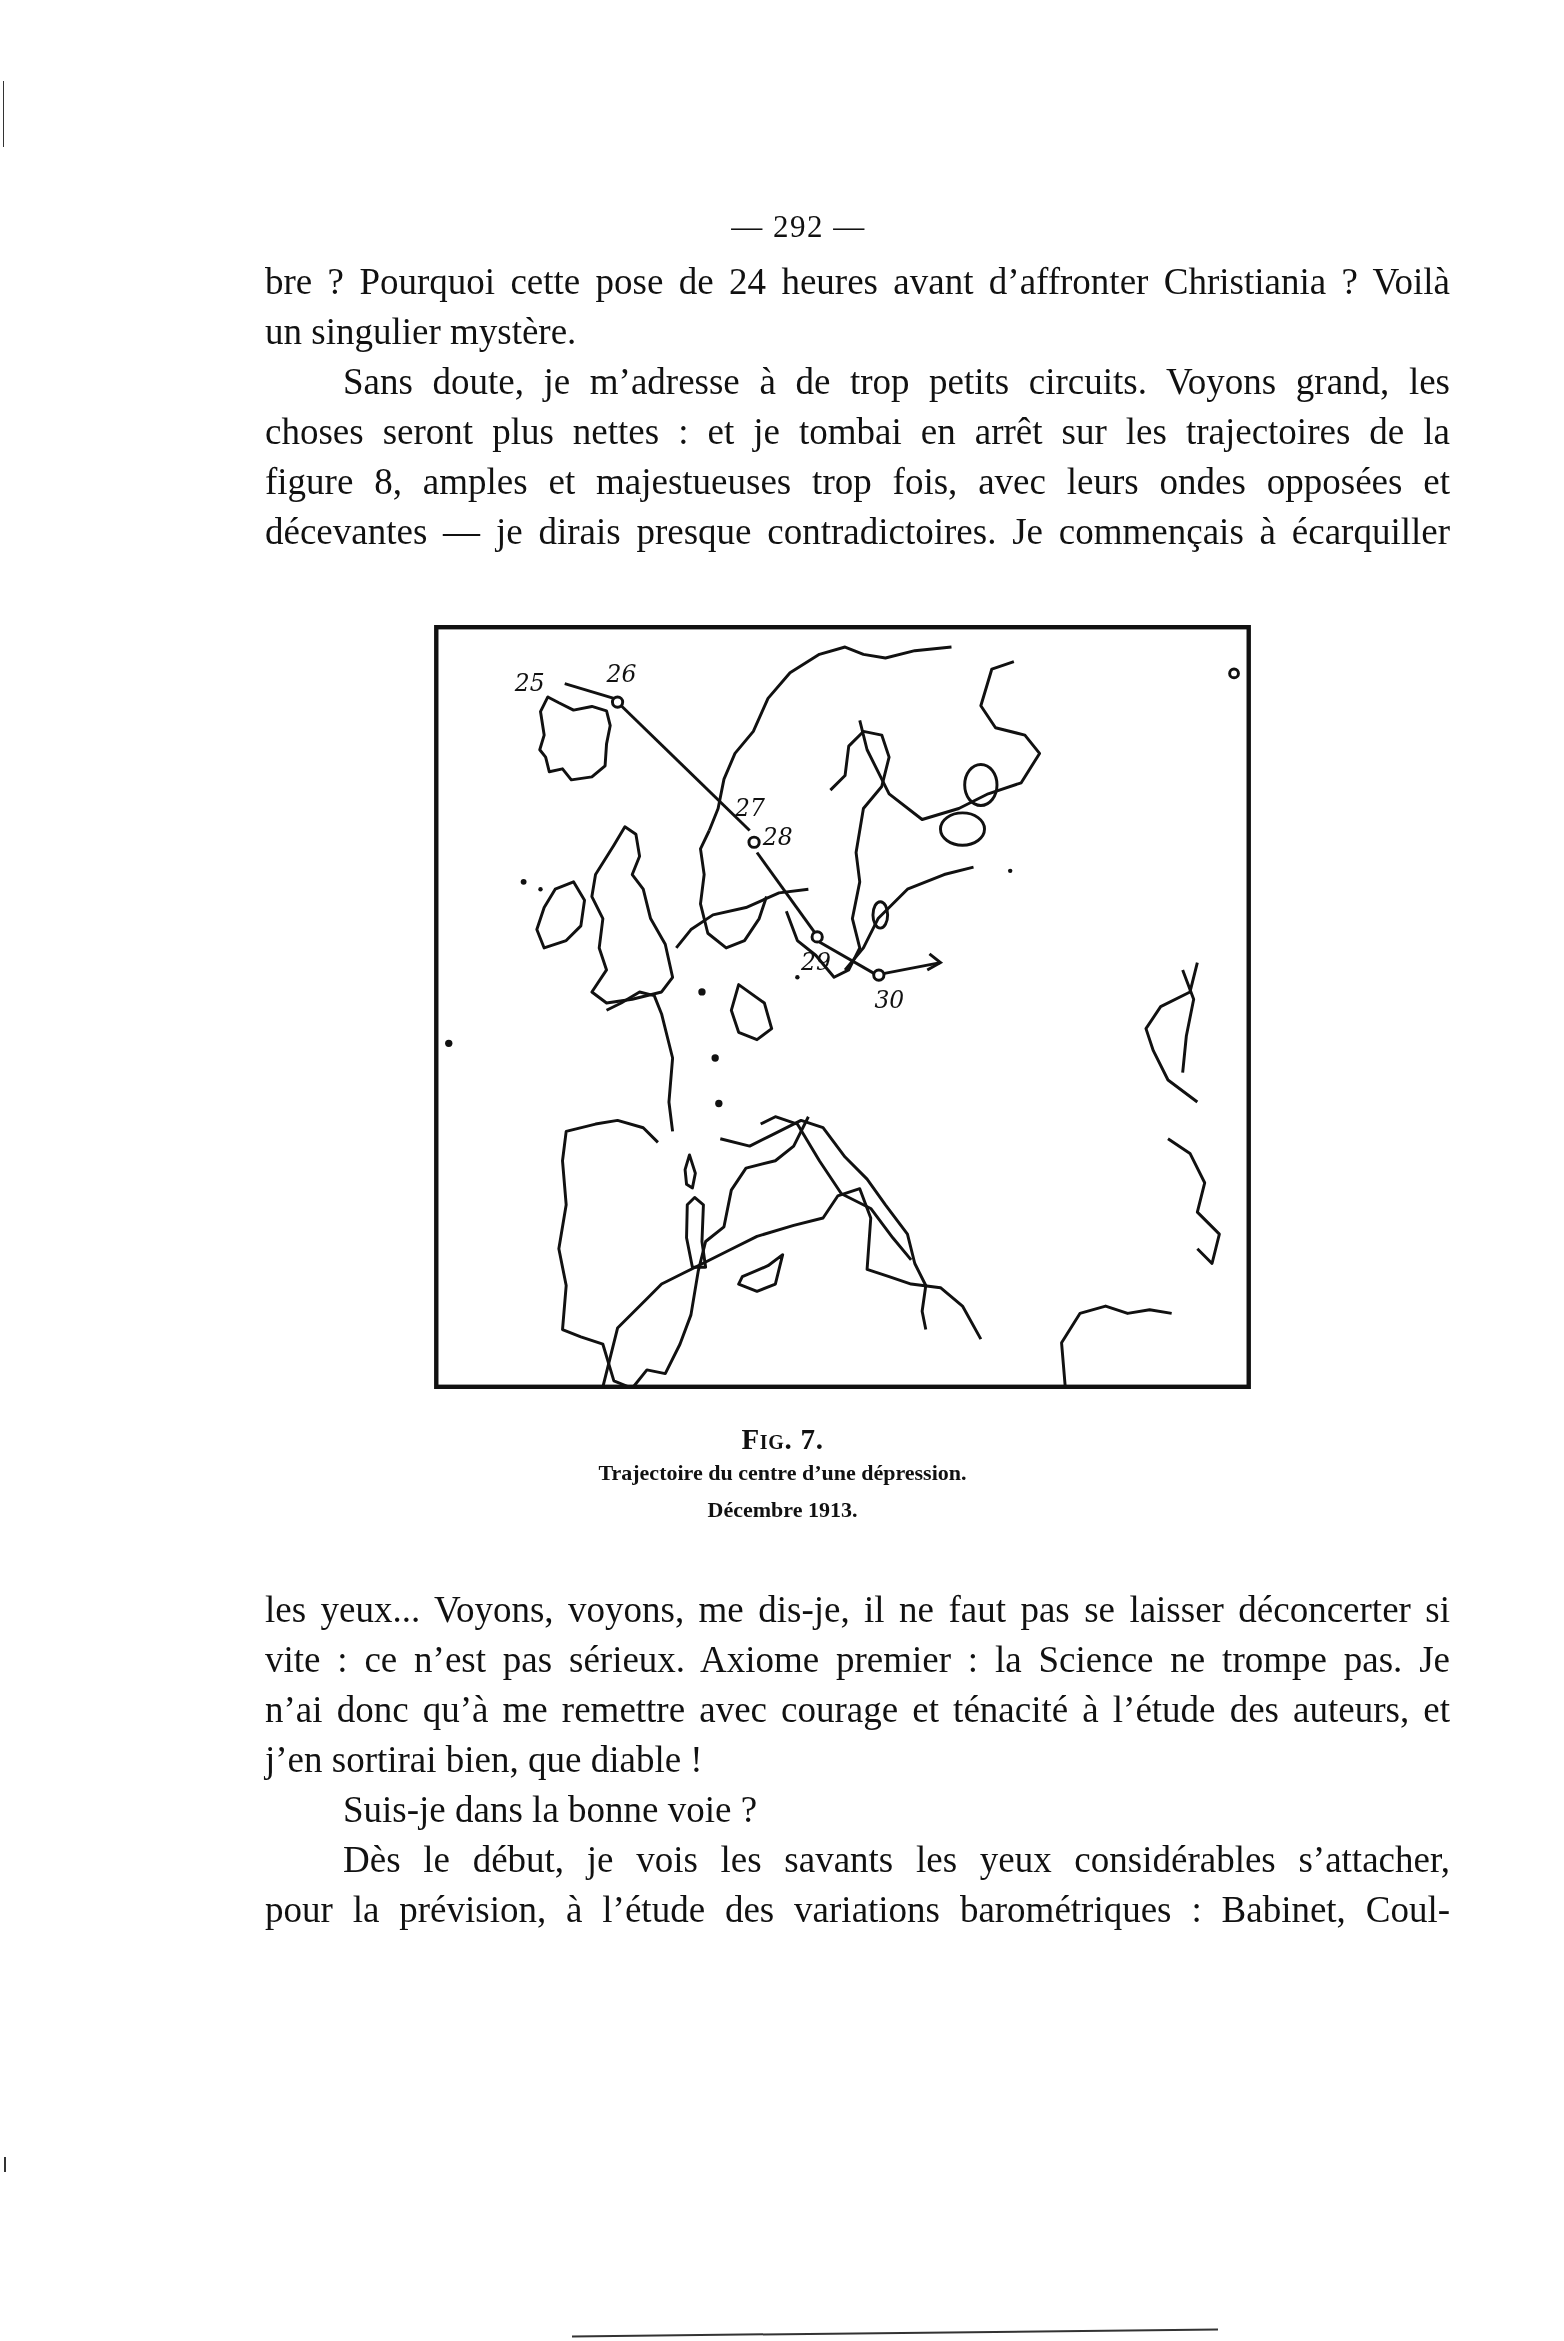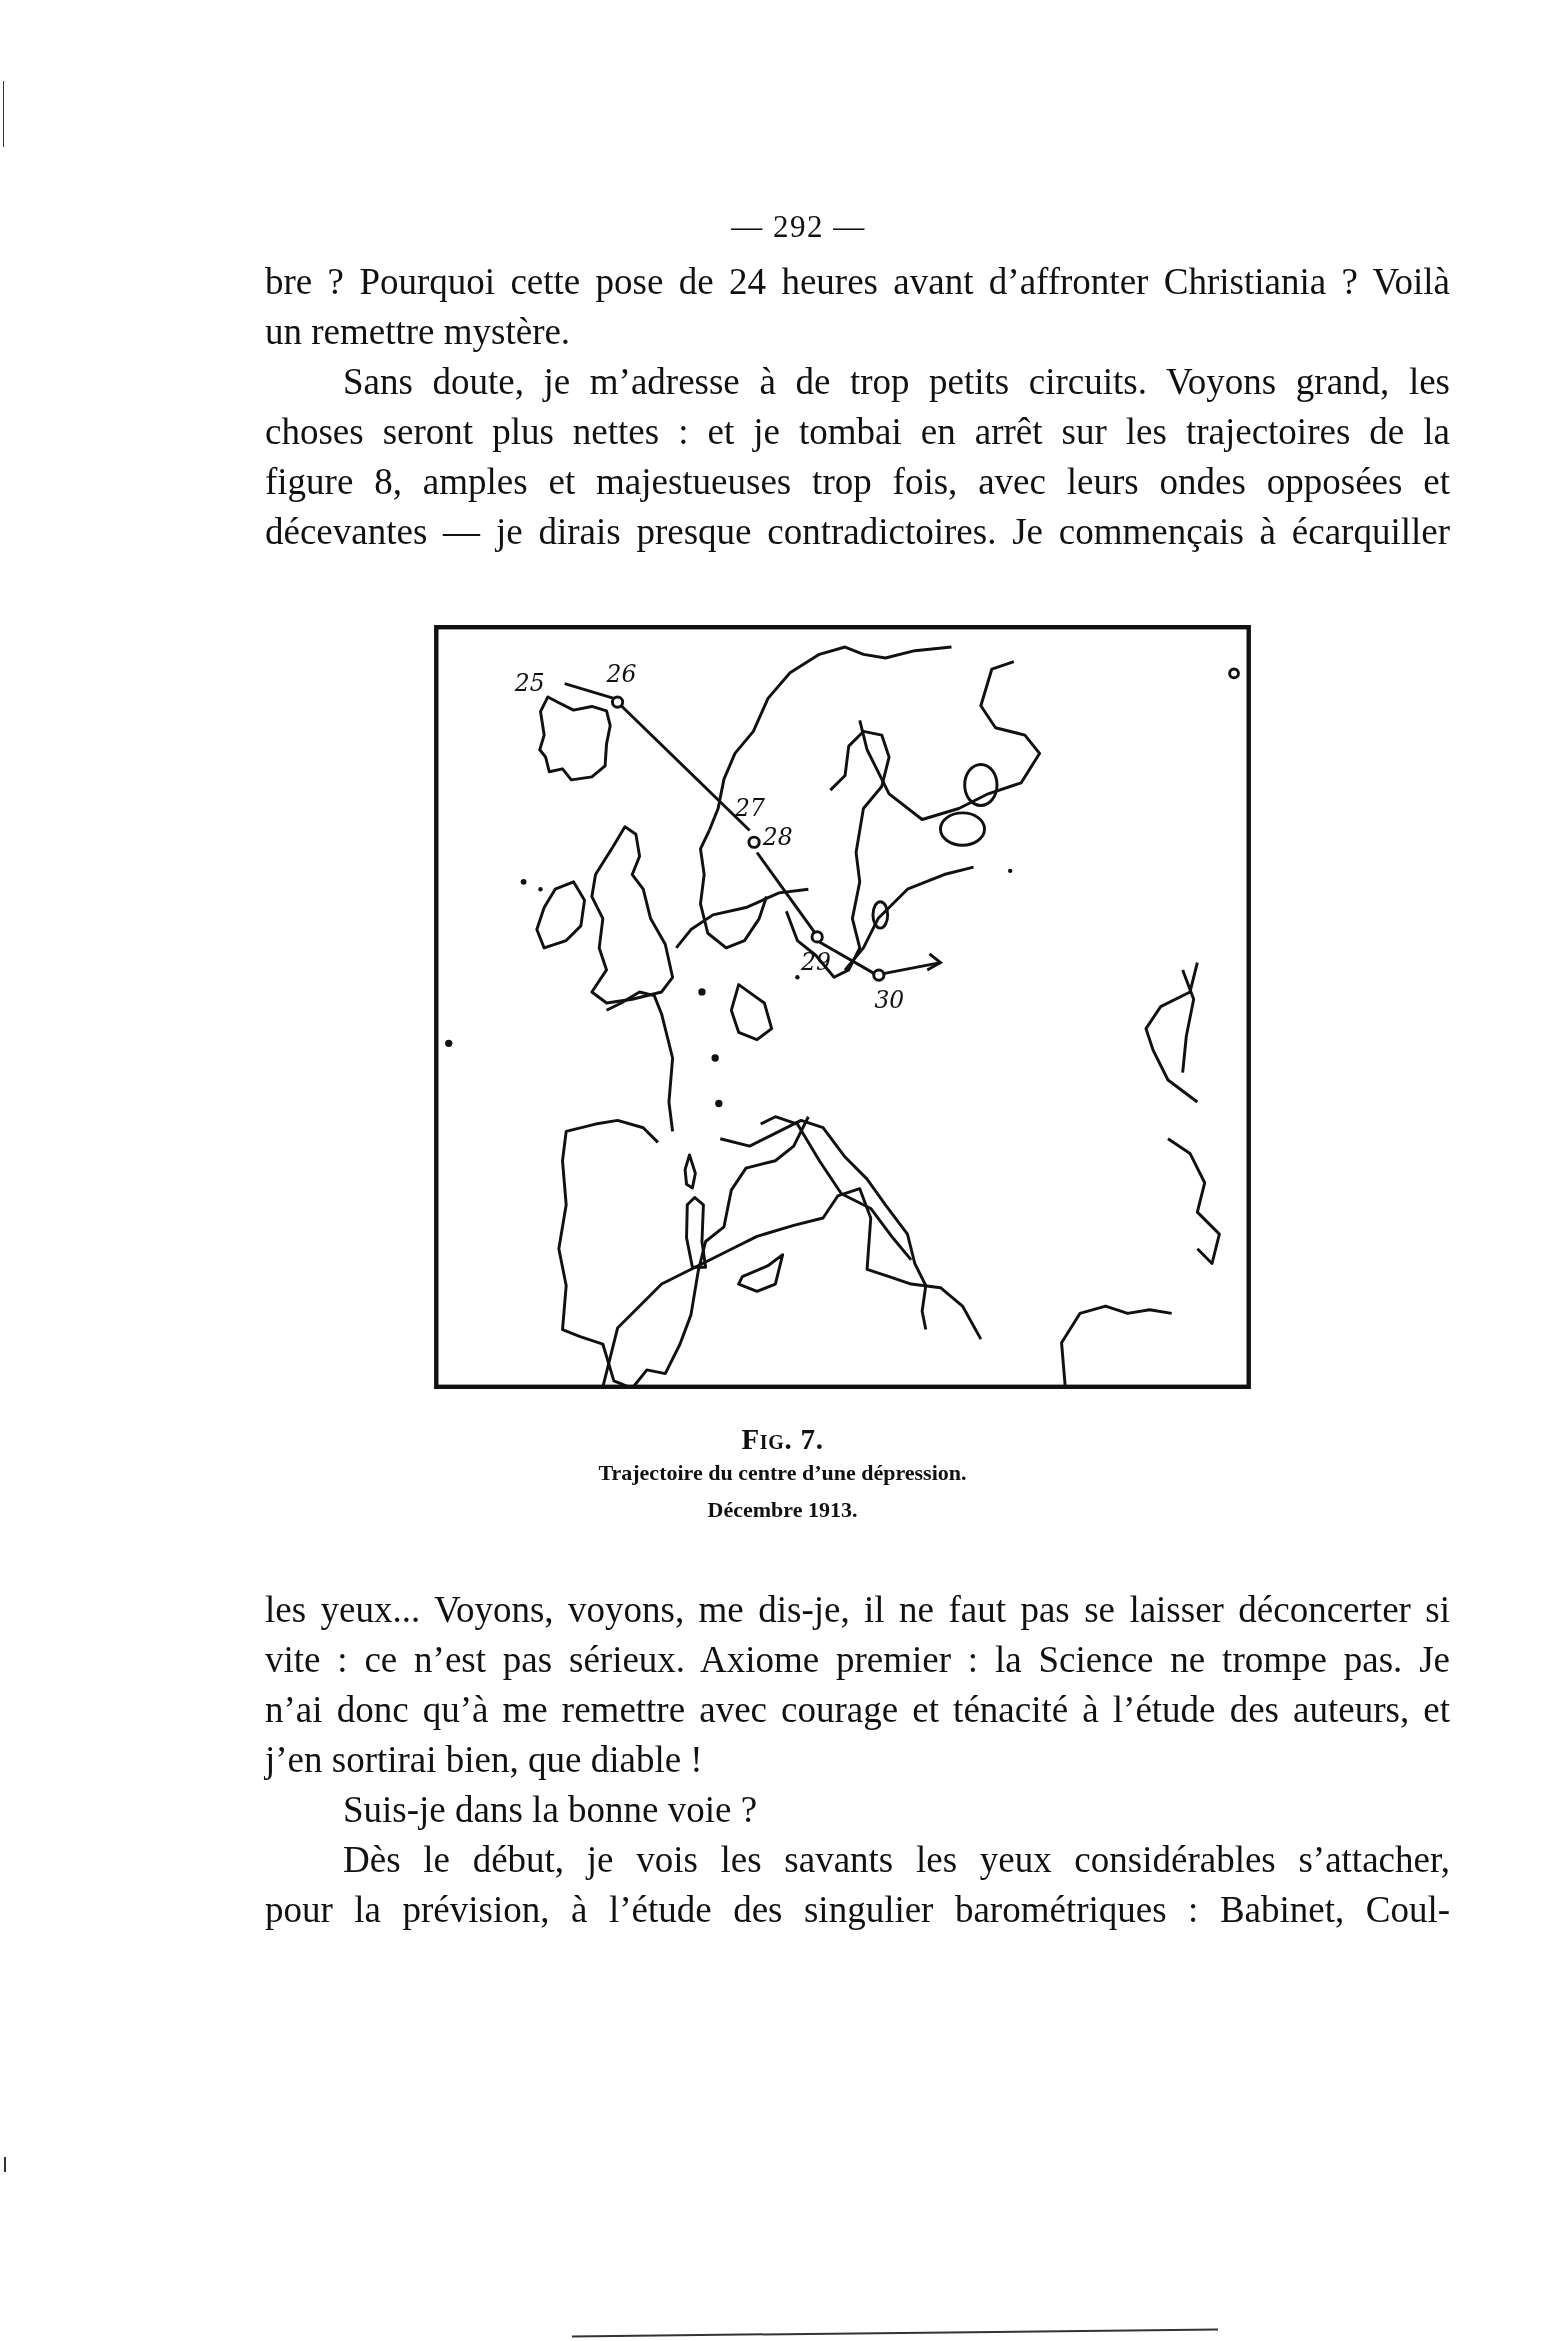--- a/index.html
+++ b/index.html
@@ -33,21 +33,21 @@
   .cap-date { top: 1497px; }
   .scan-mark { position: absolute; background: #333; }
 </style>
 </head>
 <body>
 
 <div class="page-number">— 292 —</div>
 
 <div class="text-block" id="block-top">
   <span class="line">bre ? Pourquoi cette pose de 24 heures avant d’affronter Christiania ? Voilà</span>
-  <span class="line last">un remettre mystère.</span>
+  <span class="line last">un singulier mystère.</span>
   <span class="line indent">Sans doute, je m’adresse à de trop petits circuits. Voyons grand, les</span>
   <span class="line">choses seront plus nettes : et je tombai en arrêt sur les trajectoires de la</span>
   <span class="line">figure 8, amples et majestueuses trop fois, avec leurs ondes opposées et</span>
   <span class="line">décevantes — je dirais presque contradictoires. Je commençais à écarquiller</span>
 </div>
 
 <div class="figure">
   <svg width="817" height="764" viewBox="0 0 1113 1041">
 
     <rect x="3" y="3" width="1107" height="1035" fill="none" stroke="#111" stroke-width="6"></rect>
@@ -138,19 +138,19 @@
 <div class="caption cap-title">Trajectoire du centre d’une dépression.</div>
 <div class="caption cap-date">Décembre 1913.</div>
 
 <div class="text-block" id="block-bottom">
   <span class="line">les yeux... Voyons, voyons, me dis-je, il ne faut pas se laisser déconcerter si</span>
   <span class="line">vite : ce n’est pas sérieux. Axiome premier : la Science ne trompe pas. Je</span>
   <span class="line">n’ai donc qu’à me remettre avec courage et ténacité à l’étude des auteurs, et</span>
   <span class="line last">j’en sortirai bien, que diable !</span>
   <span class="line indent last">Suis-je dans la bonne voie ?</span>
   <span class="line indent">Dès le début, je vois les savants les yeux considérables s’attacher,</span>
-  <span class="line">pour la prévision, à l’étude des singulier barométriques : Babinet, Coul-</span>
+  <span class="line">pour la prévision, à l’étude des variations barométriques : Babinet, Coul-</span>
 </div>
 
 <div class="scan-mark" style="left:2.9px;top:81px;width:1.5px;height:66px;"></div>
 <div class="scan-mark" style="left:4.4px;top:2157px;width:1.5px;height:14.7px;"></div>
 <div class="scan-mark" style="left:572px;top:2332px;width:646px;height:1.5px;transform:rotate(-0.6deg);"></div>
 
 
 </body></html>

